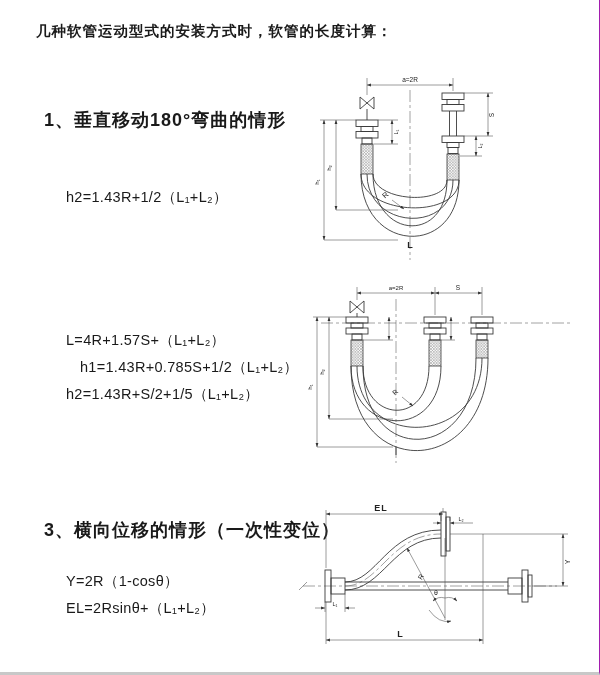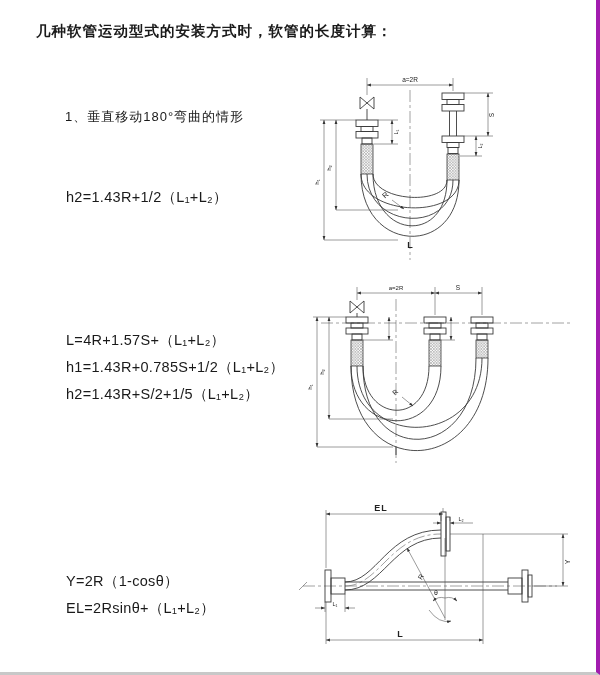--- a/index.html
+++ b/index.html
@@ -5,27 +5,27 @@
   :root{
     --ink:#1a1a1a; --line:#3a3a3a; --dim:#4a4a4a; --background:#ffffff; --edge:#c8c8c8;
   }
   html,body{margin:0;padding:0;}
   body{
     width:600px;height:675px;overflow:hidden;background:var(--background);
     font-family:"Liberation Sans","DejaVu Sans",sans-serif;color:var(--ink);
     position:relative;
   }
   .page{position:absolute;inset:0;background:var(--background);
-    border-right:4px solid #a21caf;border-bottom:3px solid var(--edge);}
+    border-right:1px solid #a21caf;border-bottom:3px solid var(--edge);}
   .title{
     position:absolute;left:36px;top:22px;font-size:14.5px;font-weight:700;
     letter-spacing:1px;white-space:nowrap;
   }
   .heading{
-    position:absolute;font-size:13px;font-weight:400;letter-spacing:1px;white-space:nowrap;margin-left:21px;
+    position:absolute;font-size:18px;font-weight:700;letter-spacing:1px;white-space:nowrap;
   }
   .formula{
     position:absolute;font-size:14.5px;font-weight:500;letter-spacing:0.3px;white-space:nowrap;
   }
   svg{position:absolute;overflow:visible;}
   svg text{fill:#222;font-family:"Liberation Sans","DejaVu Sans",sans-serif;}
   .draw{stroke:var(--line);stroke-width:0.9;fill:none;}
   .thin{stroke:var(--dim);stroke-width:0.55;fill:none;}
   .cline{stroke:#555;stroke-width:0.55;fill:none;stroke-dasharray:12 3 3 3;}
   .braidfill{fill:url(#braid);stroke:var(--line);stroke-width:0.8;}
@@ -35,23 +35,24 @@
 <body>
 
 <div class="page">
 
   <div class="title">几种软管运动型式的安装方式时，软管的长度计算：</div>
 
   <div class="heading" style="left:44px;top:108px">1、垂直移动180°弯曲的情形</div>
   <div class="formula" style="left:66px;top:188px">h2=1.43R+1/2（L₁+L₂）</div>
 
   <div class="formula" style="left:66px;top:331px">L=4R+1.57S+（L₁+L₂）</div>
-  <div class="formula" style="left:66px;top:358px">h1=1.43R+0.785S+1/2（L₁+L₂）</div>
+  <div class="formula" style="left:80px;top:358px">h1=1.43R+0.785S+1/2（L₁+L₂）</div>
   <div class="formula" style="left:66px;top:385px">h2=1.43R+S/2+1/5（L₁+L₂）</div>
 
+  <div class="heading" style="left:44px;top:518px">3、横向位移的情形（一次性变位）</div>
   <div class="formula" style="left:66px;top:572px">Y=2R（1-cosθ）</div>
   <div class="formula" style="left:66px;top:599px">EL=2Rsinθ+（L₁+L₂）</div>
 
   <svg style="left:310px;top:70px" width="280" height="196" viewBox="0 0 280 196">
     <defs>
       <marker id="ar" viewBox="0 0 10 10" refX="9.5" refY="5" markerWidth="7.5" markerHeight="7.5" orient="auto-start-reverse">
         <path d="M0,1.6 L10,5 L0,8.4 Z" fill="#333"></path>
       </marker>
       <pattern id="braid" width="2.8" height="2.8" patternUnits="userSpaceOnUse">
         <path d="M0,2.8 L2.8,0 M0,0 L2.8,2.8" stroke="#7a7a7a" stroke-width="0.45"></path>

